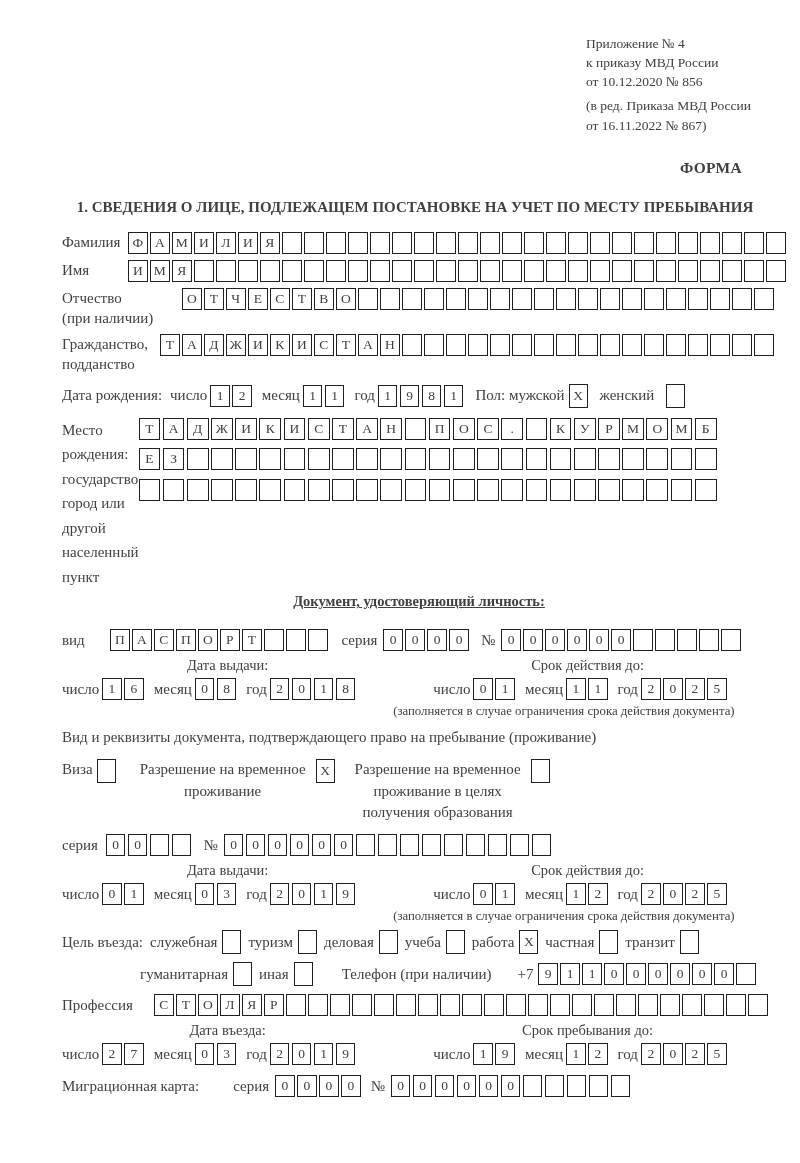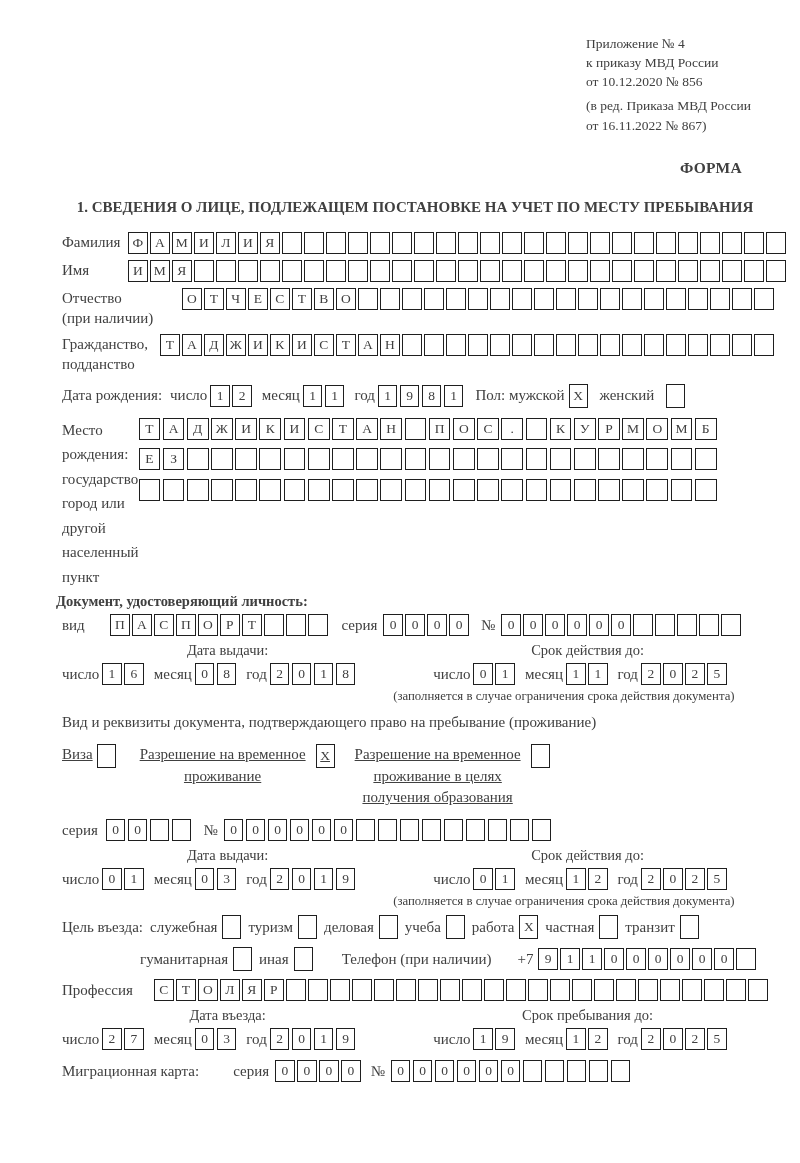--- a/index.html
+++ b/index.html
@@ -30,34 +30,34 @@
     font-size:13.5px;flex-shrink:0;background:#fff;
   }
   .wide .cell{width:21.7px;}
   .cb .cell{width:19px;height:24px;}
   .gap8{margin-left:8px;} .gap12{margin-left:12px;} .gap4{margin-left:4px;}
   
   .bp{display:flex;align-items:flex-start;margin:2px 0 4px;}
   .bp-labels div{line-height:24.5px;}
   .bp-cells .cells{margin-bottom:8.5px;}
   
-  .center-b{font-weight:bold;font-size:14.5px;margin:0 0 4px -6px;}
+  .center-b{text-align:center;font-weight:bold;font-size:14.5px;margin:0 0 19px -6px;text-decoration:underline;}
   
   .dates{display:flex;margin:4px 0 6px;}
   .dcol-l{width:46%;}
   .dcol-r{width:54%;}
   .dhead{text-align:center;font-size:14.5px;margin-bottom:4px;}
   .dline{display:flex;align-items:center;}
   .dlbl{margin-right:3px;}
   .m{margin-left:10px;}
   .dnote{font-size:12.8px;margin-top:4px;white-space:nowrap;}
   .intro{line-height:1.7;}
   
   .opts{display:flex;align-items:flex-start;margin:8px 0 10px;}
-  .opt{display:flex;align-items:flex-start;text-decoration:underline;}
+  .opt{display:flex;align-items:flex-start;}
   .opt-text{text-align:center;line-height:1.45;}
   .opt-box{margin-left:10px;}
   
   .purpose-row{display:flex;align-items:center;margin-bottom:8px;flex-wrap:nowrap;}
   .p-item{display:flex;align-items:center;margin-right:7px;}
   .p-item .cells{margin-left:5px;}
   .indent78{margin-left:78px;}
 </style>
 </head>
 <body>

